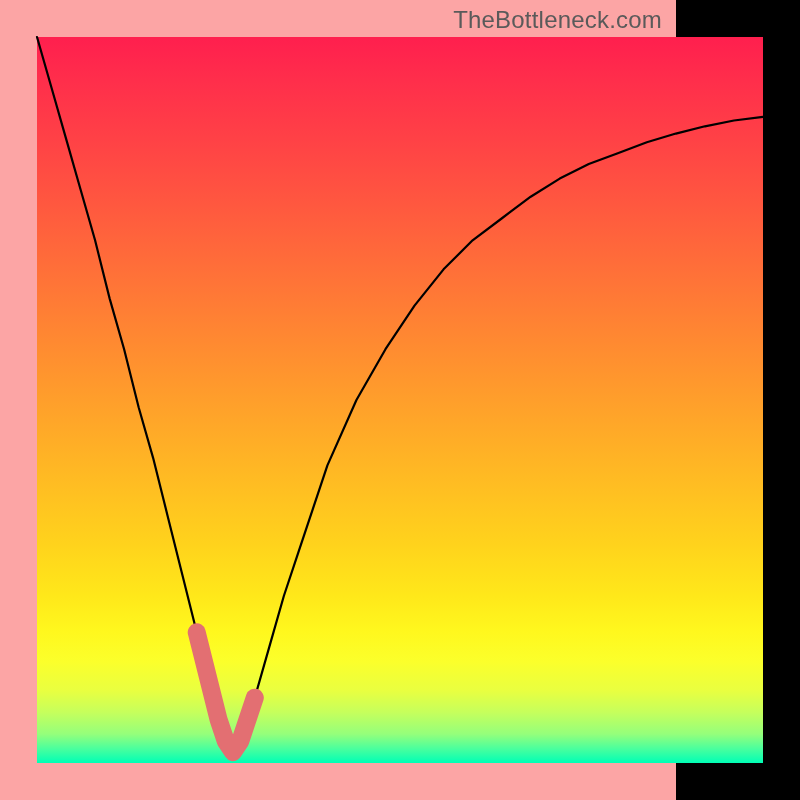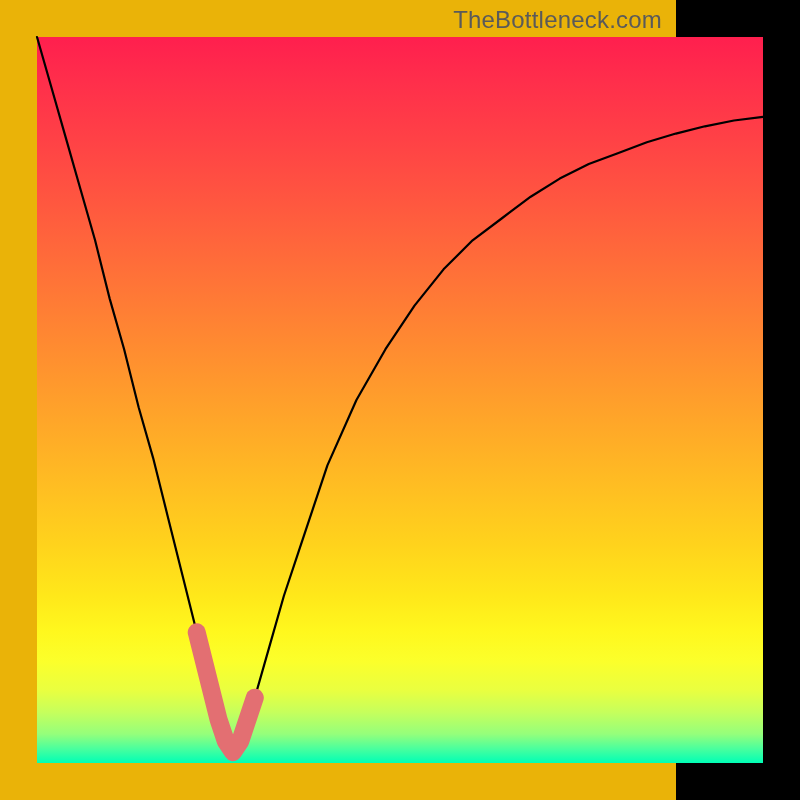--- a/index.html
+++ b/index.html
@@ -10,21 +10,21 @@
     background: #000;
     overflow: hidden;
     font-family: Arial, Helvetica, sans-serif;
   }
   .frame {
     position: absolute;
     left: 0;
     top: 0;
     width: 676px;
     height: 800px;
-    background: #eab308;
+    background: #fca5a5;
   }
   .plot-area {
     position: absolute;
     left: 37px;
     top: 37px;
     width: 726px;
     height: 726px;
     
     background: linear-gradient(
       to bottom,

